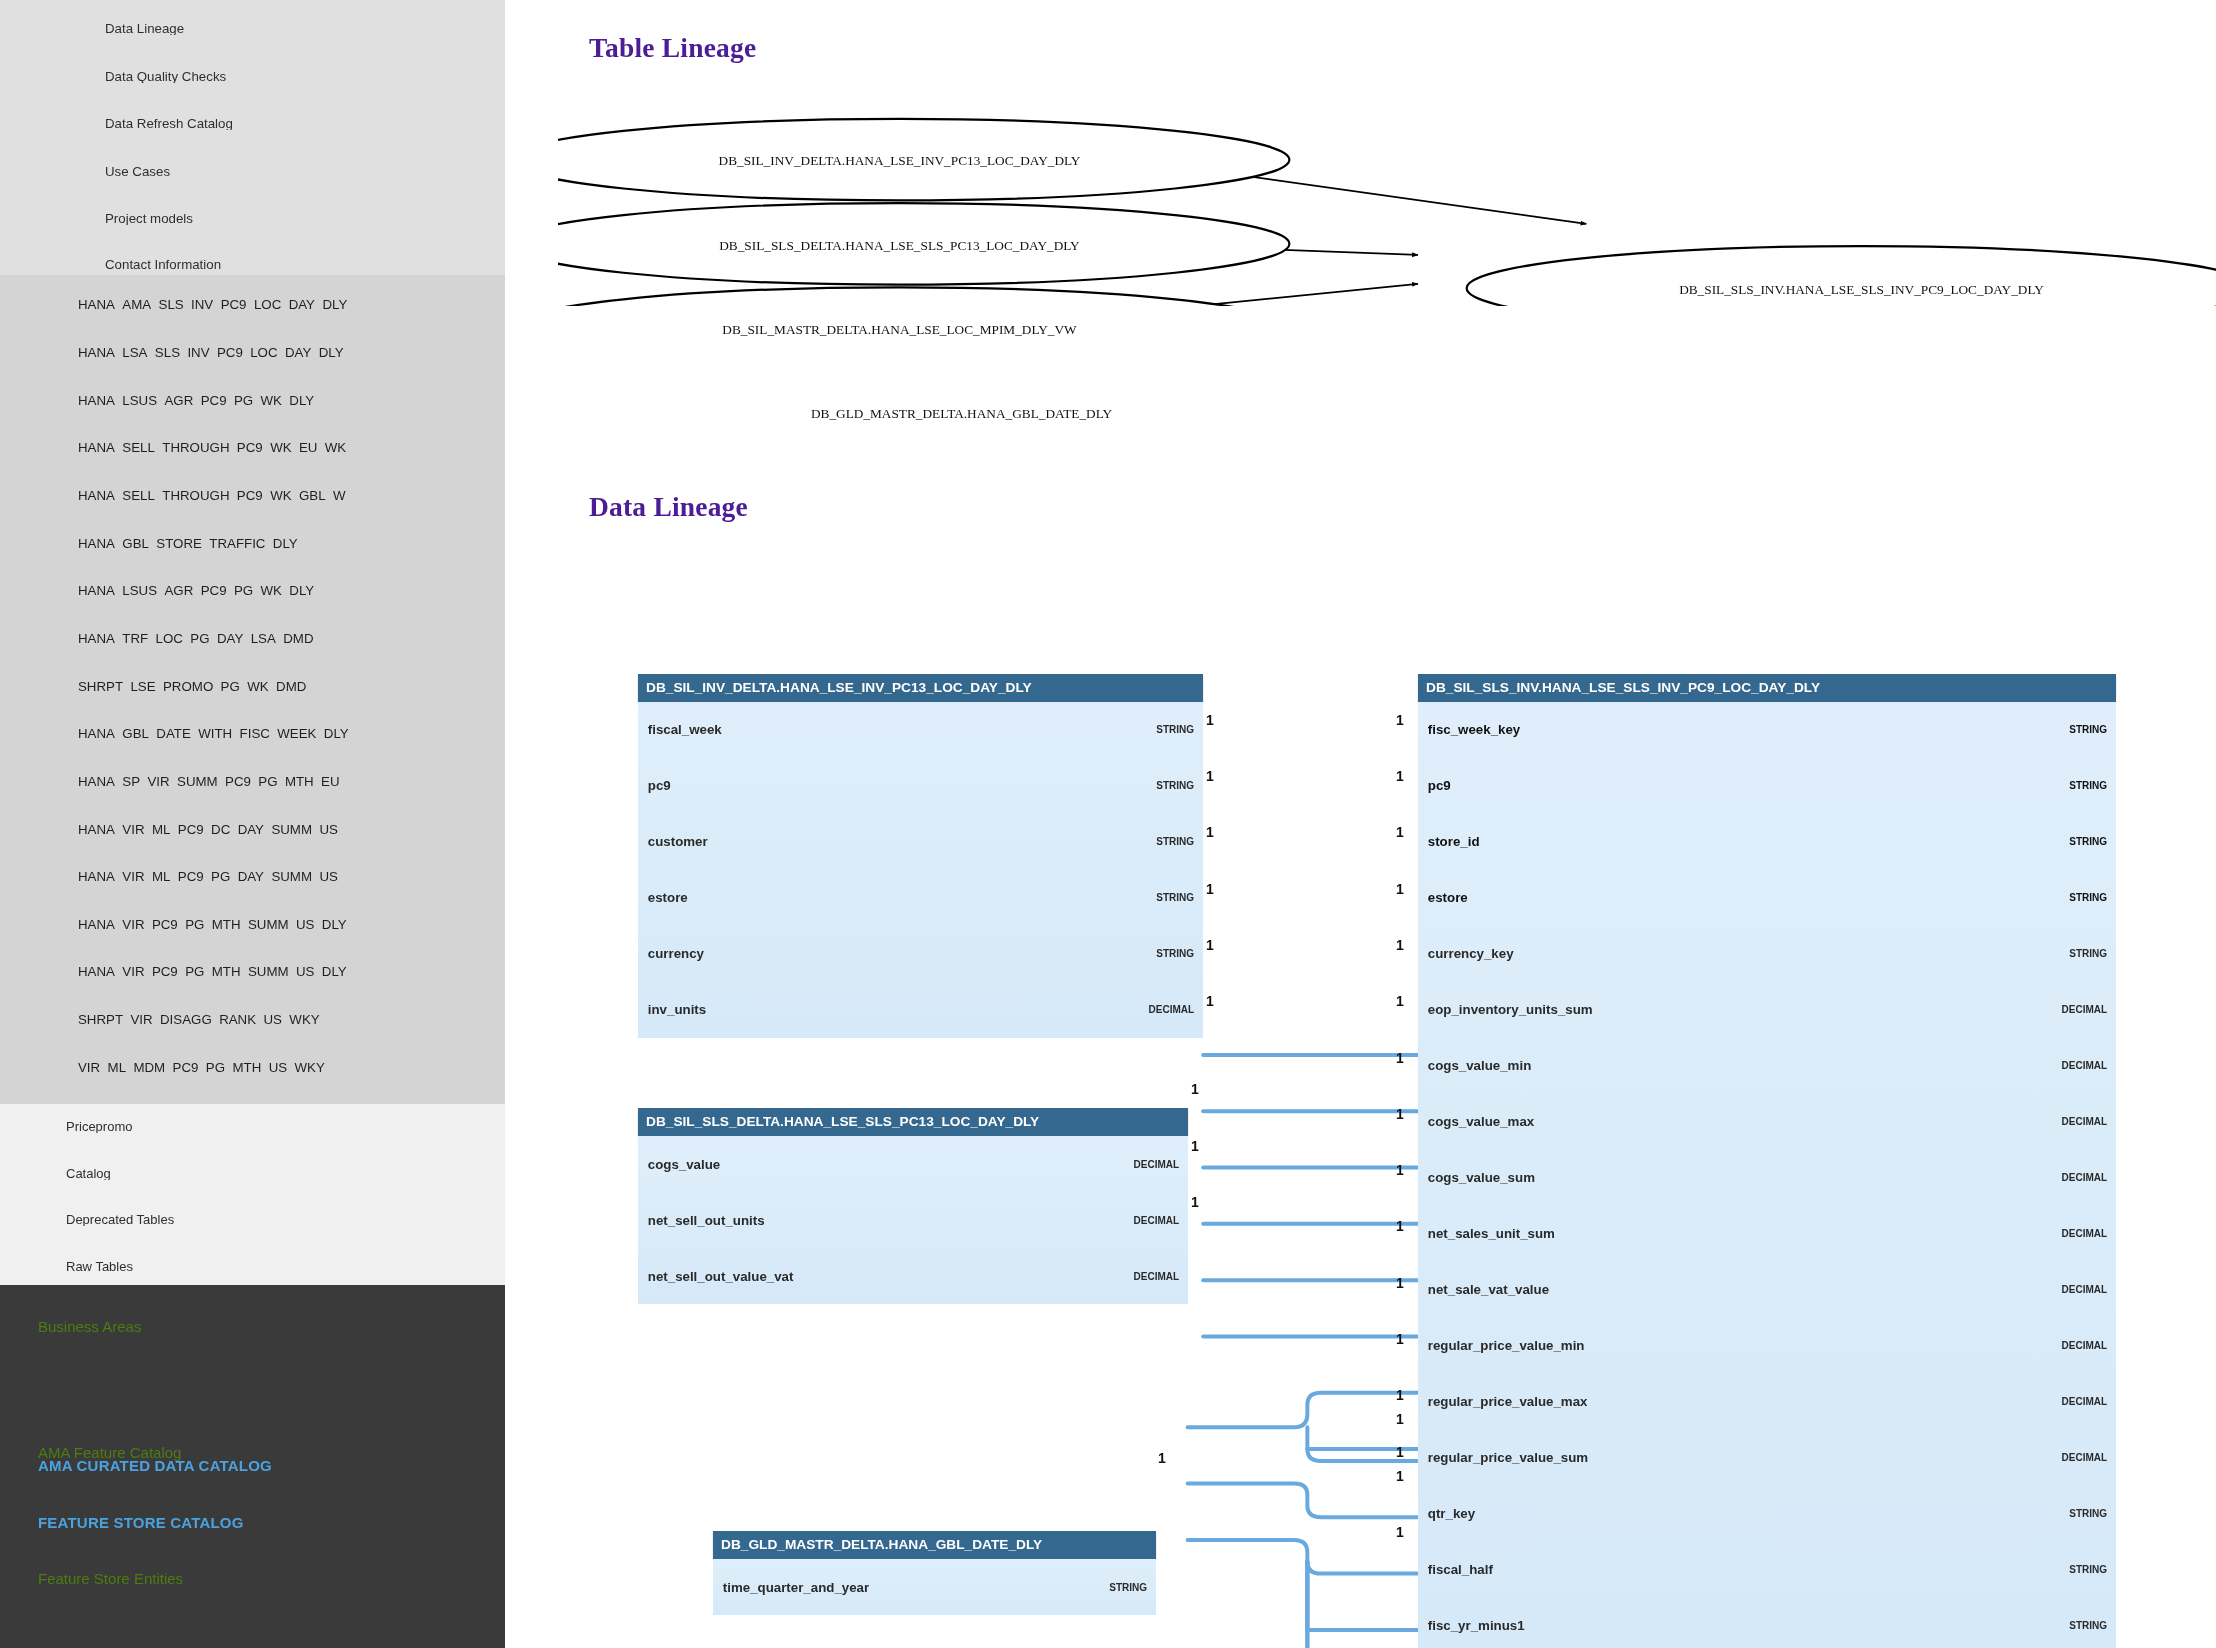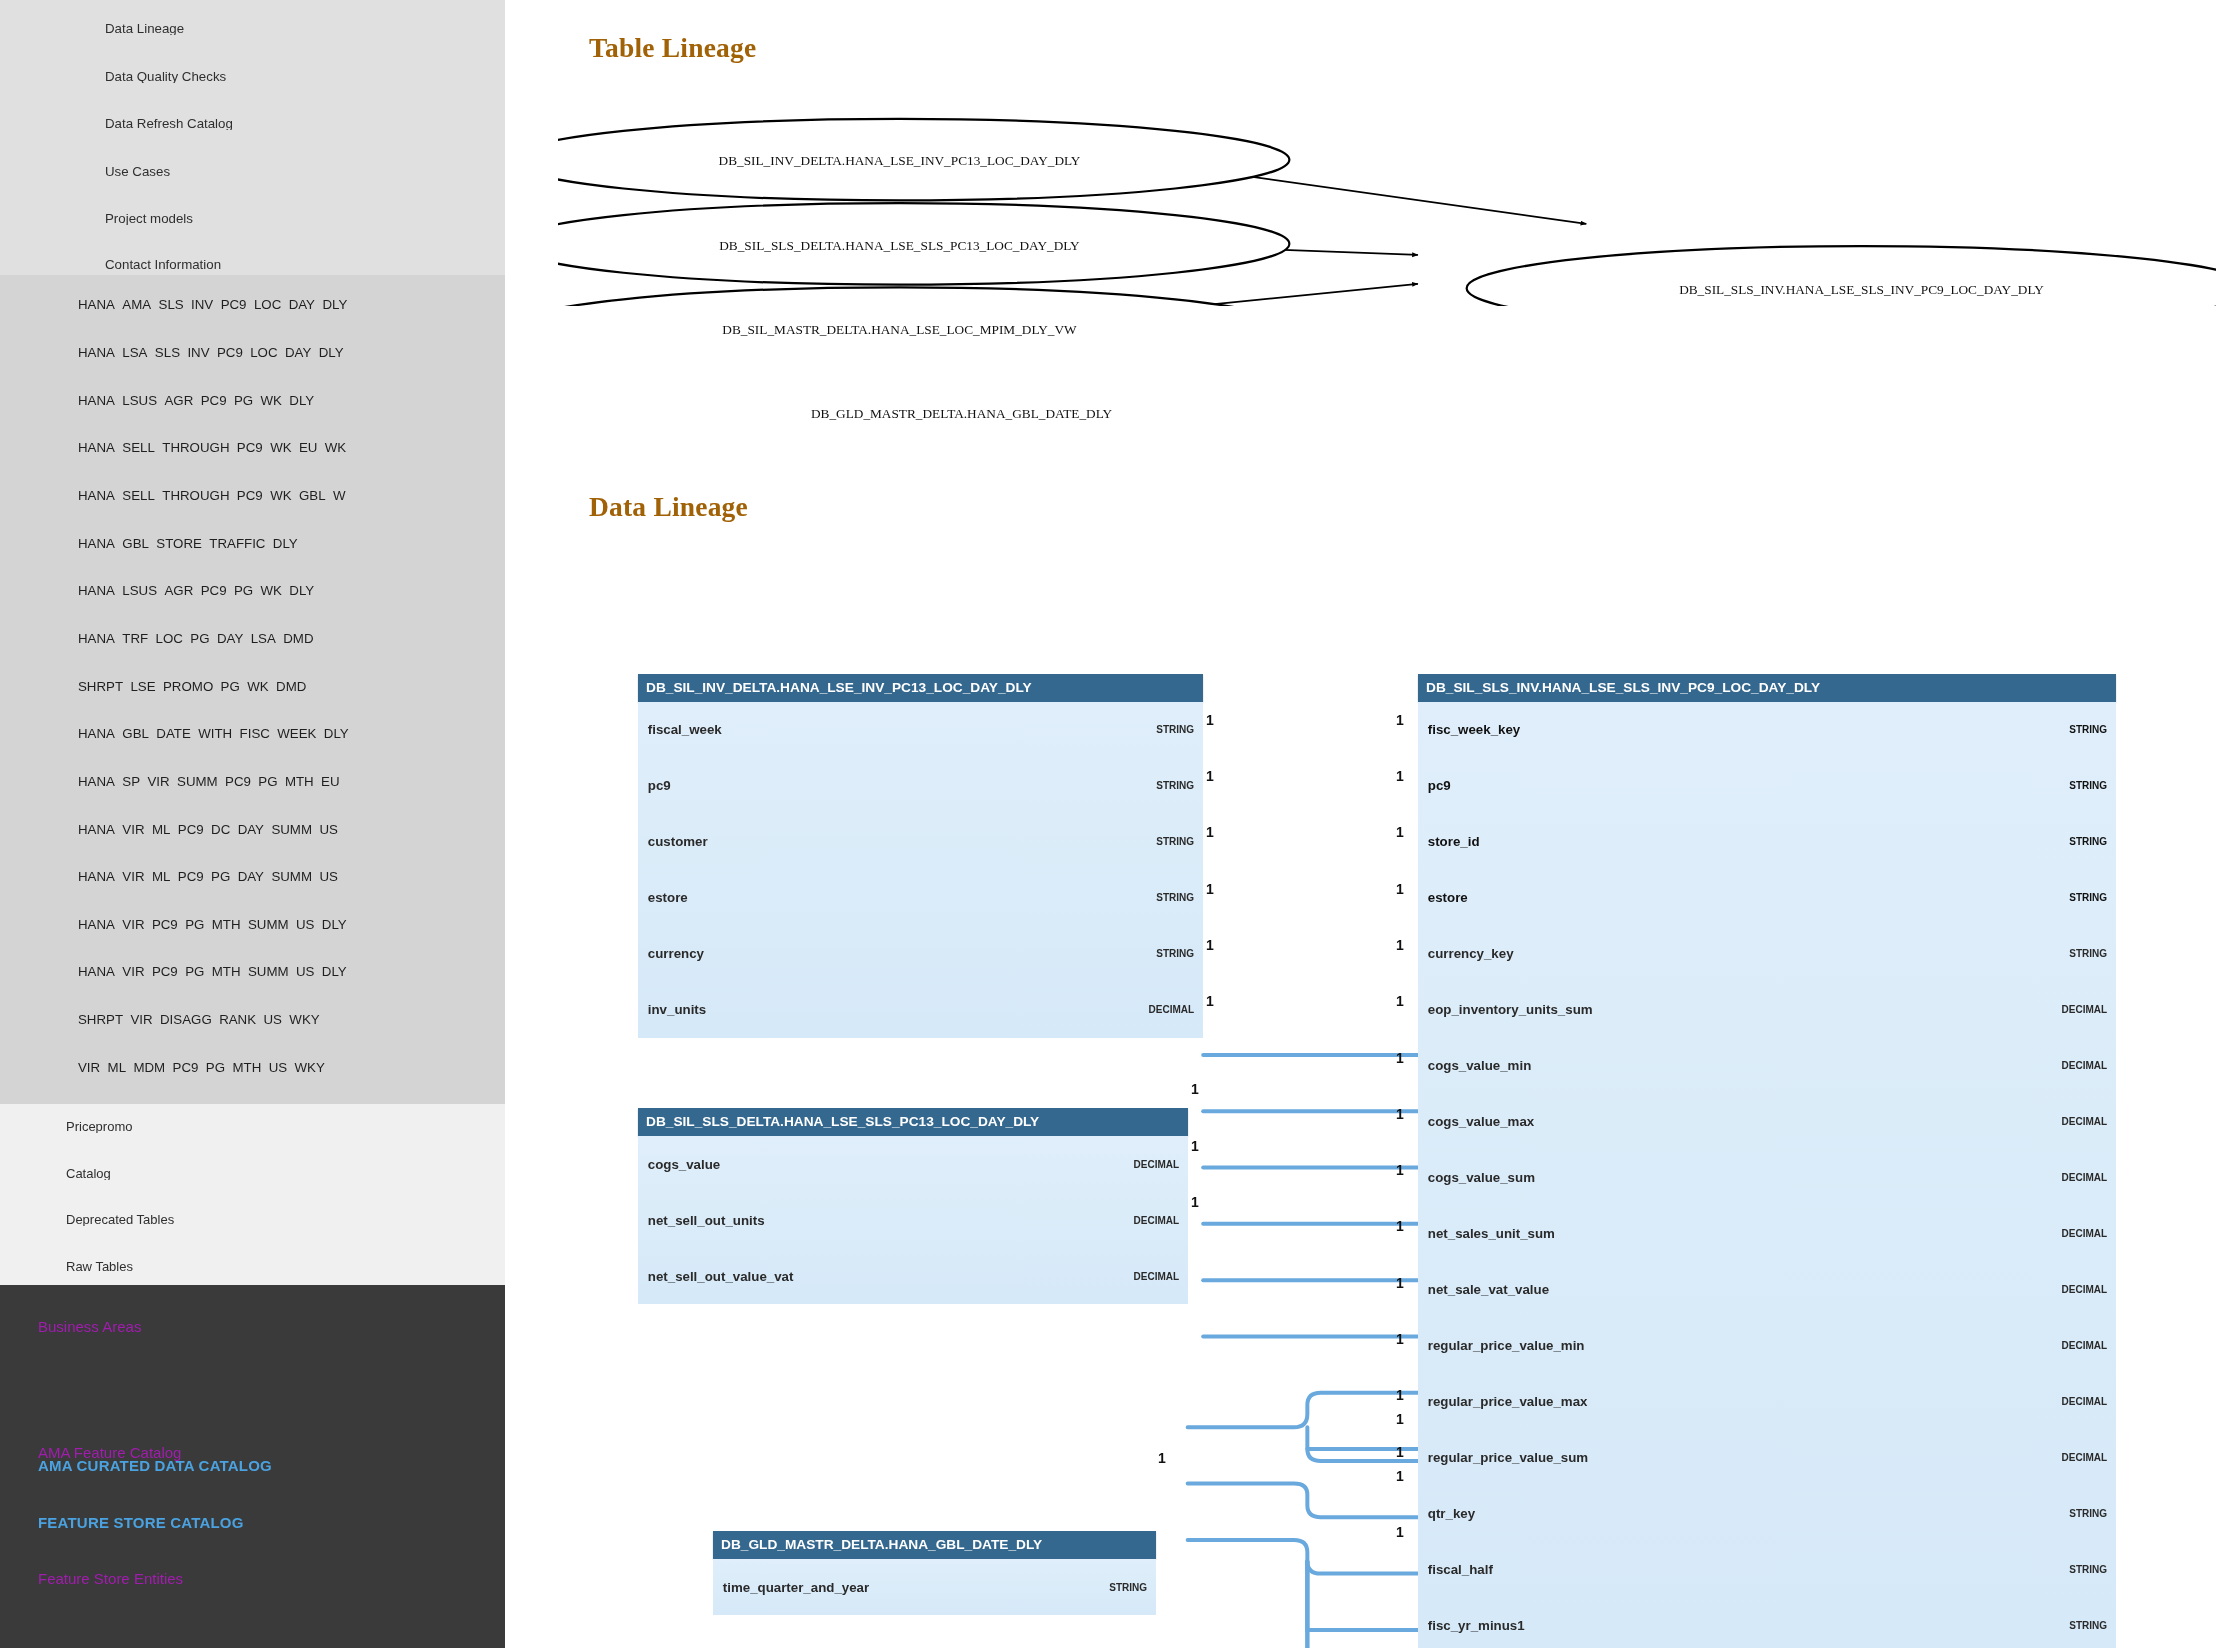--- a/index.html
+++ b/index.html
@@ -31,39 +31,39 @@
     font-size:13.3px; color:#2f2f2f;
     white-space:nowrap; overflow:hidden;
     line-height:1;
   }
   .nav-item.sub    { left:105px; }
   .nav-item.table  { left:78px; font-size:13.3px; color:#1f1f1f; }
   .nav-item.cat    { left:66px; font-size:13px; }
 
   .nav-dark-item {
     position:absolute; left:38px;
-    font-size:15px; color:#a21caf; white-space:nowrap; line-height:1;
+    font-size:15px; color:#4d7c0f; white-space:nowrap; line-height:1;
   }
   .nav-dark-head {
     position:absolute; left:38px;
     font-size:15px; color:#4aa3e0; font-weight:bold;
     letter-spacing:0.2px; white-space:nowrap; line-height:1;
   }
   .sidebar-shadow {
     position:absolute; left:505px; top:0; width:4.4px; height:1649px;
     background:linear-gradient(to right, rgba(0,0,0,0.18), rgba(0,0,0,0));
   }
 
   
   #main { position:absolute; left:505px; top:0; width:2720px; height:1649px; background:#fff; }
 
   .section-title {
     position:absolute;
     font-family:"Liberation Serif", serif;
-    font-weight:bold; color:#a16207;
+    font-weight:bold; color:#4c1d95;
     font-size:27.5px; letter-spacing:0.2px;
   }
   #title-table-lineage { left:84px; top:8.9px; }
   #title-data-lineage  { left:84px; top:468px; }
 
   
   #ellipse-graph { position:absolute; left:53px; top:102px; width:1773px; height:204px; }
   .ellipse-label {
     position:absolute;
     font-family:"Liberation Serif", serif;

